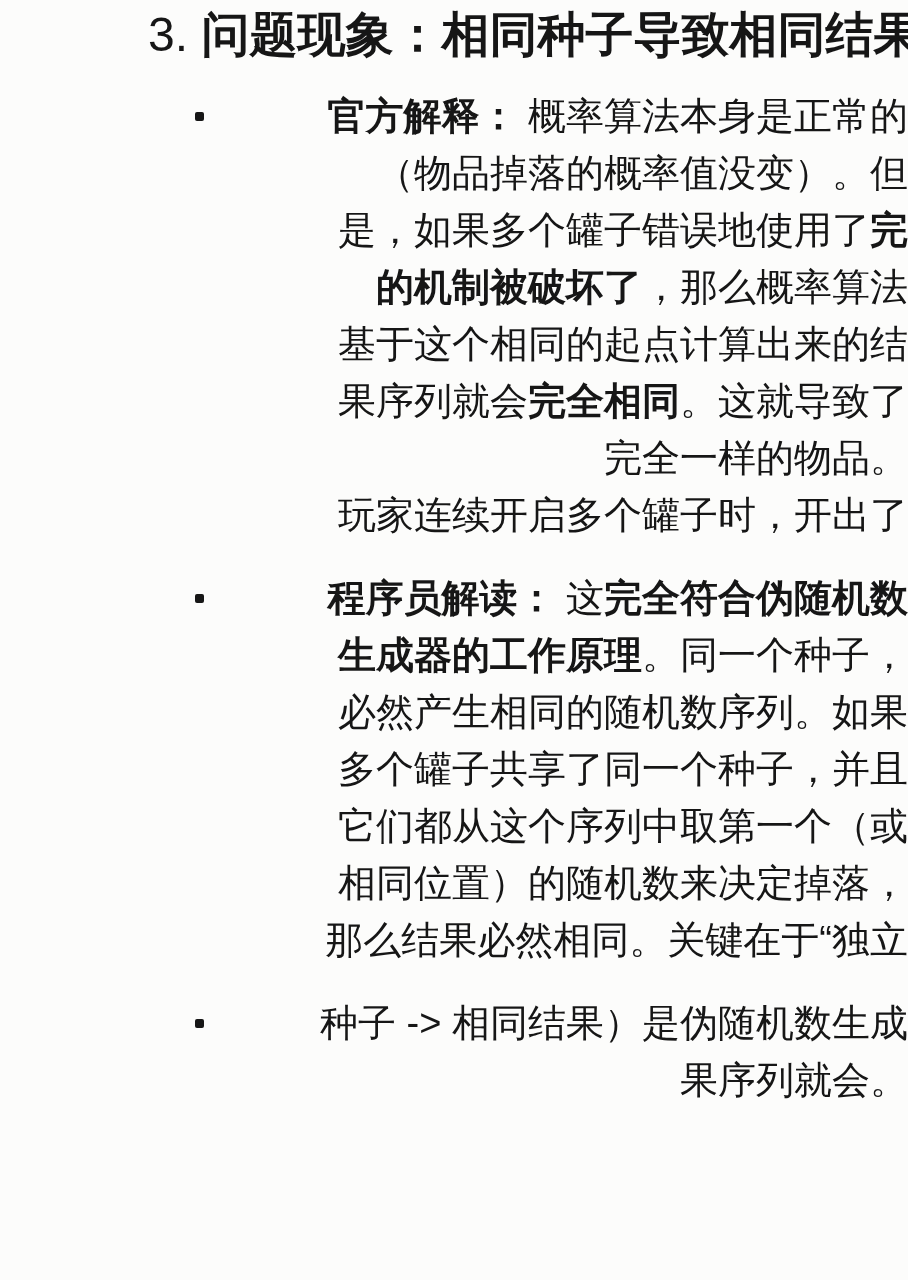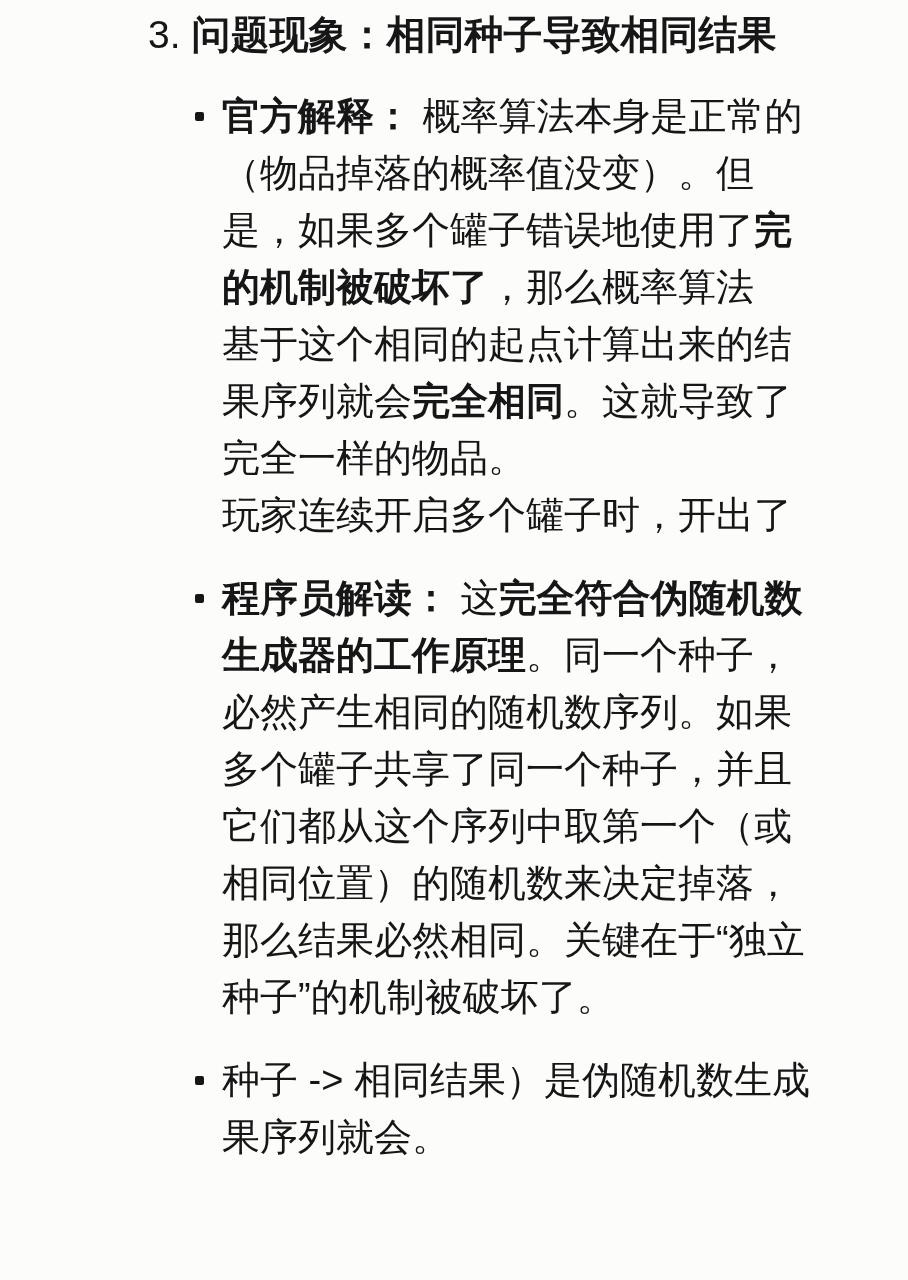--- a/index.html
+++ b/index.html
@@ -8,21 +8,21 @@
     height: 1280px;
     overflow: hidden;
     background: #fcfcfb;
     font-family: "Liberation Sans", sans-serif;
     color: #161616;
     -webkit-font-smoothing: antialiased;
   }
   .page { padding-top: 8px; }
   .heading {
     margin: 0 0 0 148px;
-    font-size: 39px;
+    font-size: 48px;
     line-height: 54px;
     font-weight: 400;
     white-space: nowrap;
   }
   .bullets { margin-top: 26px; }
   .bullet {
     position: relative;
     margin: 0 0 26px 222px;
     font-size: 38px;
     line-height: 57px;
@@ -30,21 +30,21 @@
   .bullet:last-child { margin-bottom: 0; }
   .dot {
     position: absolute;
     left: -27px;
     top: 24px;
     width: 9px;
     height: 9px;
     background: #161616;
     border-radius: 2px;
   }
-  .line { white-space: nowrap; }
+  .line { white-space: nowrap; text-align: right; }
   .b { font-weight: 700; }
   .r { font-weight: 400; }
 </style>
 </head>
 <body style="background: rgb(252, 252, 251); color: rgb(22, 22, 22);">
 
 <div class="page">
   <div class="heading" id="heading"><span class="r">3. </span><span class="b">问题现象：相同种子导致相同结果</span></div>
   <div class="bullets" id="bullets">
       <div class="bullet">
@@ -60,21 +60,20 @@
       </div>
       <div class="bullet">
         <span class="dot"></span>
         <div class="line"><span class="b">程序员解读：</span><span class="r"> 这</span><span class="b">完全符合伪随机数</span></div>
         <div class="line"><span class="b">生成器的工作原理</span><span class="r">。同一个种子，</span></div>
         <div class="line"><span class="r">必然产生相同的随机数序列。如果</span></div>
         <div class="line"><span class="r">多个罐子共享了同一个种子，并且</span></div>
         <div class="line"><span class="r">它们都从这个序列中取第一个（或</span></div>
         <div class="line"><span class="r">相同位置）的随机数来决定掉落，</span></div>
         <div class="line"><span class="r">那么结果必然相同。关键在于“独立</span></div>
-        <div class="line"><span class="r">种子”的机制被破坏了。</span></div>
       </div>
       <div class="bullet">
         <span class="dot"></span>
         <div class="line"><span class="r">种子 -&gt; 相同结果）是伪随机数生成</span></div>
         <div class="line"><span class="r">果序列就会。</span></div>
       </div>
     </div>
 </div>
 
 </body></html>

